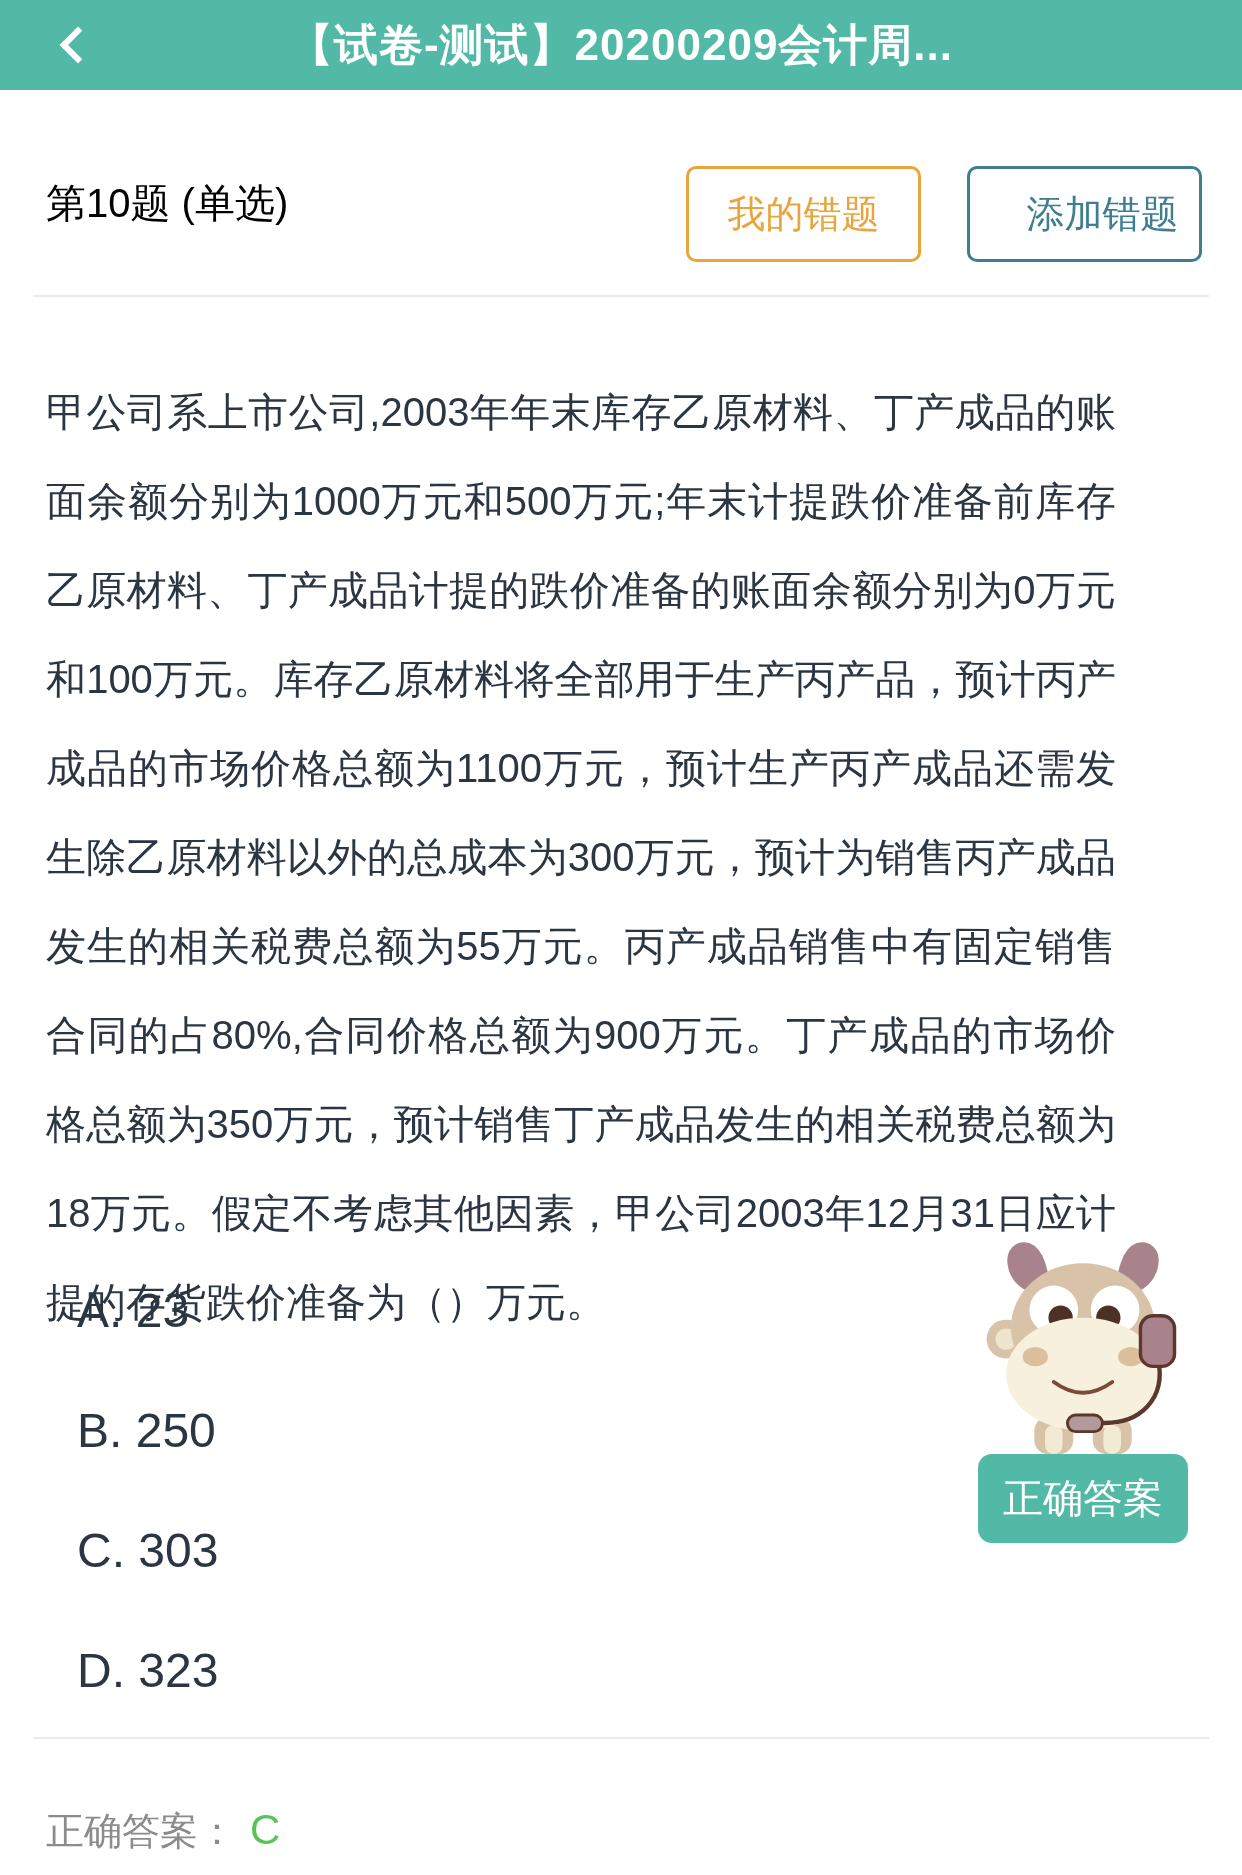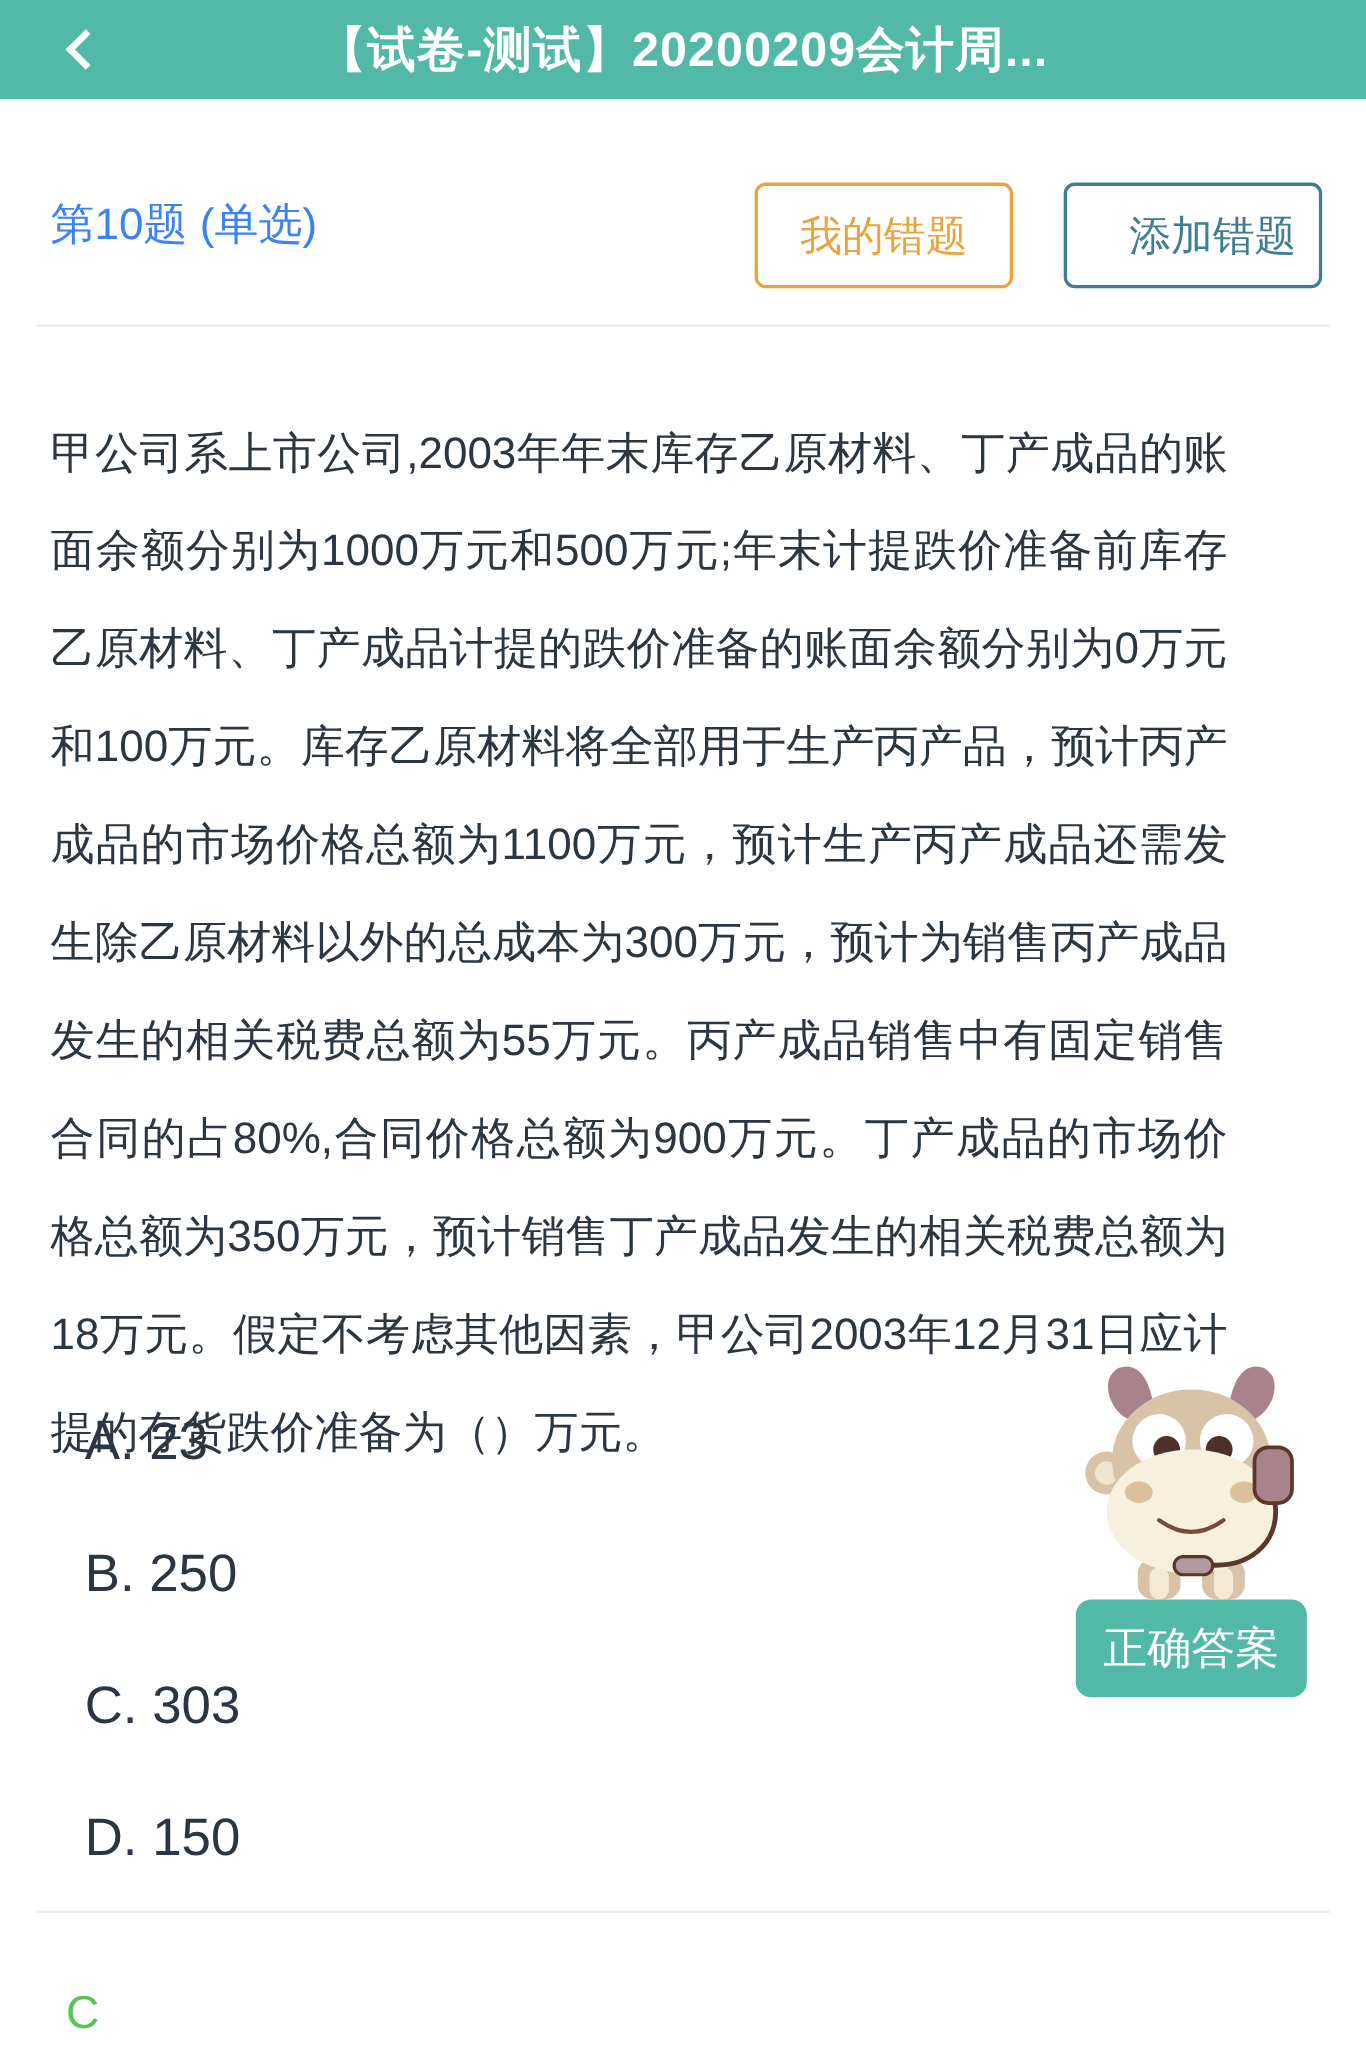--- a/index.html
+++ b/index.html
@@ -15,21 +15,21 @@
           display:flex; align-items:center; justify-content:center; }
   .chev { display:block; width:26px; height:26px;
           border-left:6px solid #ffffff; border-bottom:6px solid #ffffff;
           transform:rotate(45deg); margin-left:8px; }
   .title { position:absolute; left:0; right:0; top:0; height:90px;
            display:flex; align-items:center; justify-content:center;
            color:#ffffff; font-size:44px; font-weight:bold; letter-spacing:1px;
            white-space:nowrap; }
 
   
-  .qnum { position:absolute; left:46px; top:176px; font-size:40px; color:#3b82f6; }
+  .qnum { position:absolute; left:46px; top:176px; font-size:40px; color:#000000; }
   .btn { position:absolute; top:166px; width:235px; height:96px;
          background:#ffffff; border-radius:10px; font-size:38px;
          display:flex; align-items:center; justify-content:center; cursor:pointer; }
   .btn-orange { left:686px; border:3px solid #E9A43C; color:#E9A43C; }
   .btn-teal   { left:967px; border:3px solid #3E7E90; color:#3E7E90;padding-left:36px; }
 
   .divider { position:absolute; left:33px; width:1176px; height:2px; background:#EBEBEB; }
   .divider-top { top:295px; }
   .divider-bottom { top:1737px; }
 
@@ -74,21 +74,21 @@
   <button class="btn btn-teal">添加错题</button>
 
   <div class="divider divider-top"></div>
 
   <div class="qtext">甲公司系上市公司,2003年年末库存乙原材料、丁产成品的账面余额分别为1000万元和500万元;年末计提跌价准备前库存乙原材料、丁产成品计提的跌价准备的账面余额分别为0万元和100万元。库存乙原材料将全部用于生产丙产品，预计丙产成品的市场价格总额为1100万元，预计生产丙产成品还需发生除乙原材料以外的总成本为300万元，预计为销售丙产成品发生的相关税费总额为55万元。丙产成品销售中有固定销售合同的占80%,合同价格总额为900万元。丁产成品的市场价格总额为350万元，预计销售丁产成品发生的相关税费总额为18万元。假定不考虑其他因素，甲公司2003年12月31日应计提的存货跌价准备为（）万元。</div>
 
   <div class="options">
     <div class="option">A. 23</div>
     <div class="option">B. 250</div>
     <div class="option">C. 303</div>
-    <div class="option">D. 150</div>
+    <div class="option">D. 323</div>
   </div>
 
   <div class="mascot">
     <svg viewBox="0 0 200 228" aria-hidden="true">
 
       <path d="M66 64 Q 34 66 24 40 Q 18 20 32 12 Q 48 6 58 24 Q 66 40 66 64 Z" fill="#A8838B"></path>
       <path d="M134 64 Q 166 66 176 40 Q 182 20 168 12 Q 152 6 142 24 Q 134 40 134 64 Z" fill="#A8838B"></path>
 
       <circle cx="21" cy="110" r="20" fill="#D8C3A9"></circle>
       <circle cx="21" cy="110" r="11" fill="#EFE5CE"></circle>
@@ -117,16 +117,17 @@
       <rect x="159" y="86" width="35" height="52" rx="13" fill="#A8838B" stroke="#5C372C" stroke-width="3.5"></rect>
 
       <rect x="84" y="188" width="36" height="17" rx="8.5" fill="#B29A9C" stroke="#5C372C" stroke-width="3"></rect>
     </svg>
   </div>
   <button class="ask">正确答案</button>
 
   <div class="divider divider-bottom"></div>
 
   <div class="answer-row">
+    <span class="answer-label">正确答案：</span>
     <span class="answer-value">C</span>
   </div>
 
 </div>
 
 </body></html>

